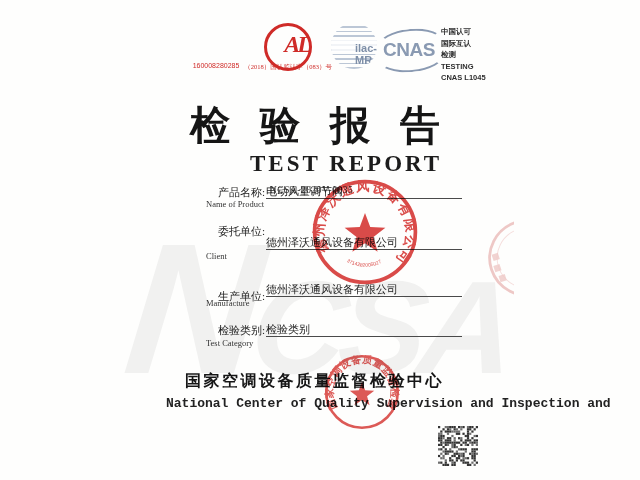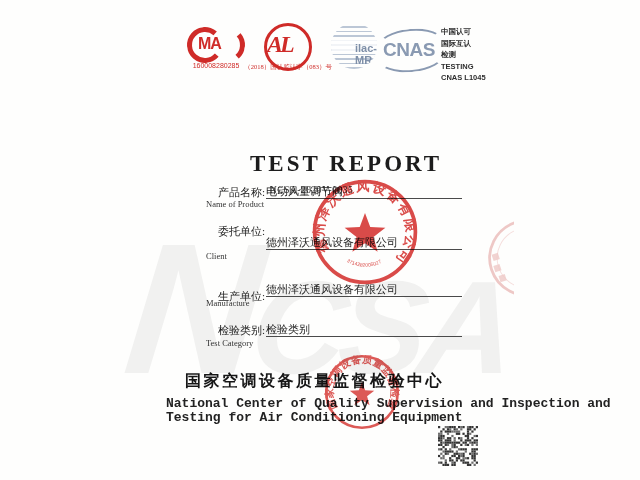--- a/index.html
+++ b/index.html
@@ -32,21 +32,21 @@
     border-radius:50%;border-right-color:transparent;transform:rotate(-4deg);}
   .cma .arcR{position:absolute;right:0;top:0;width:26px;height:26px;border:5px solid transparent;
     border-right-color:var(--red);border-radius:50%;transform:rotate(4deg);}
   .cma .ma{position:absolute;left:11px;top:8px;font-family:"Liberation Sans",sans-serif;
     font-weight:bold;font-size:16px;color:var(--red);letter-spacing:-1px;}
   .cma-num{position:absolute;left:183px;top:62px;width:66px;text-align:center;
     font-size:7px;color:var(--red);font-family:"Liberation Sans",sans-serif;z-index:3;}
 
   .al{position:absolute;left:264px;top:23px;width:42px;height:42px;border:3.5px solid var(--red);
     border-radius:50%;z-index:3;}
-  .al .txt{position:absolute;left:0;top:5px;width:42px;text-align:left;
+  .al .txt{position:absolute;left:0;top:5px;width:42px;text-align:right;
     font-family:"Liberation Serif",serif;font-style:italic;font-weight:bold;
     font-size:24px;color:var(--red);letter-spacing:-3px;}
   .al-cap{position:absolute;left:240px;top:63px;width:96px;text-align:center;
     font-size:6.5px;color:var(--red);z-index:3;white-space:nowrap;}
 
   .ilac{position:absolute;left:331px;top:23px;width:46px;height:46px;border-radius:50%;
     background:repeating-linear-gradient(0deg,#bcc7d6 0 1.6px,rgba(255,255,255,0) 1.6px 4.6px);
     z-index:3;overflow:hidden;}
   .ilac .band{position:absolute;left:-2px;top:17px;width:50px;height:12px;
     background:rgba(255,255,255,0.8);}
@@ -98,25 +98,20 @@
   .qr{position:absolute;left:438px;top:426px;width:40px;height:40px;z-index:3;
     filter:blur(0.35px);opacity:0.9;}
 </style>
 </head>
 <body>
 
 <div class="sheet">
 
   <div class="watermark">NCSA</div>
 
-  <div class="cma">
-    <div class="arcL"></div>
-    <div class="arcR"></div>
-    <div class="ma">MA</div>
-  </div>
   <div class="cma-num">160008280285</div>
 
   <div class="al">
     <div class="txt">AL</div>
   </div>
   <div class="al-cap">（2018）国认监认字（083）号</div>
 
   <div class="ilac">
     <div class="band"></div>
     <div class="lbl">ilac-MRA</div>
@@ -129,20 +124,21 @@
   </div>
 
   <div class="accred">
     <div>中国认可</div>
     <div>国际互认</div>
     <div>检测</div>
     <div>TESTING</div>
     <div>CNAS L1045</div>
   </div>
 
+  <div class="title-cn">检验报告</div>
   <div class="title-en">TEST REPORT</div>
   <div class="report-no">NCSA-2020V-0035</div>
 
   <div class="flabel-cn" style="top:185px">产品名称:</div>
   <div class="flabel-en" style="top:199px">Name of Product</div>
   <div class="fvalue" style="top:184px">电动风量调节阀</div>
   <div class="fline" style="top:198px"></div>
 
   <div class="flabel-cn" style="top:224px">委托单位:</div>
   <div class="flabel-en" style="top:251px">Client</div>
@@ -154,21 +150,20 @@
   <div class="fvalue" style="top:282px">德州泽沃通风设备有限公司</div>
   <div class="fline" style="top:296px"></div>
 
   <div class="flabel-cn" style="top:323px">检验类别:</div>
   <div class="flabel-en" style="top:338px">Test Category</div>
   <div class="fvalue" style="top:322px">检验类别</div>
   <div class="fline" style="top:336px"></div>
 
   <div class="issuer-cn">国家空调设备质量监督检验中心</div>
   <div class="issuer-en" style="top:396px">National Center of Quality Supervision and Inspection and</div>
-  <div class="issuer-en" style="top:410px">Testing for Air Conditioning Equipment</div>
 
   <div class="stamp" style="left:310px;top:177px">
     <svg width="110" height="110" viewBox="0 0 120 120">
       <circle cx="60" cy="60" r="55" fill="none" stroke="#d5302d" stroke-width="4"></circle>
       <path id="csArc" d="M23.1,85.8 A45,45 0 1 1 96.9,85.8" fill="none"></path>
       <path id="csNum" d="M38.2,91.1 A38,38 0 0 0 81.8,91.1" fill="none"></path>
       <text font-size="14.5" letter-spacing="2" fill="#d5302d" font-family="Liberation Serif,serif" font-weight="bold">
         <textPath href="#csArc" startOffset="6">德州泽沃通风设备有限公司</textPath>
       </text>
       <text font-size="5.5" fill="#d5302d" font-family="Liberation Sans,sans-serif">

